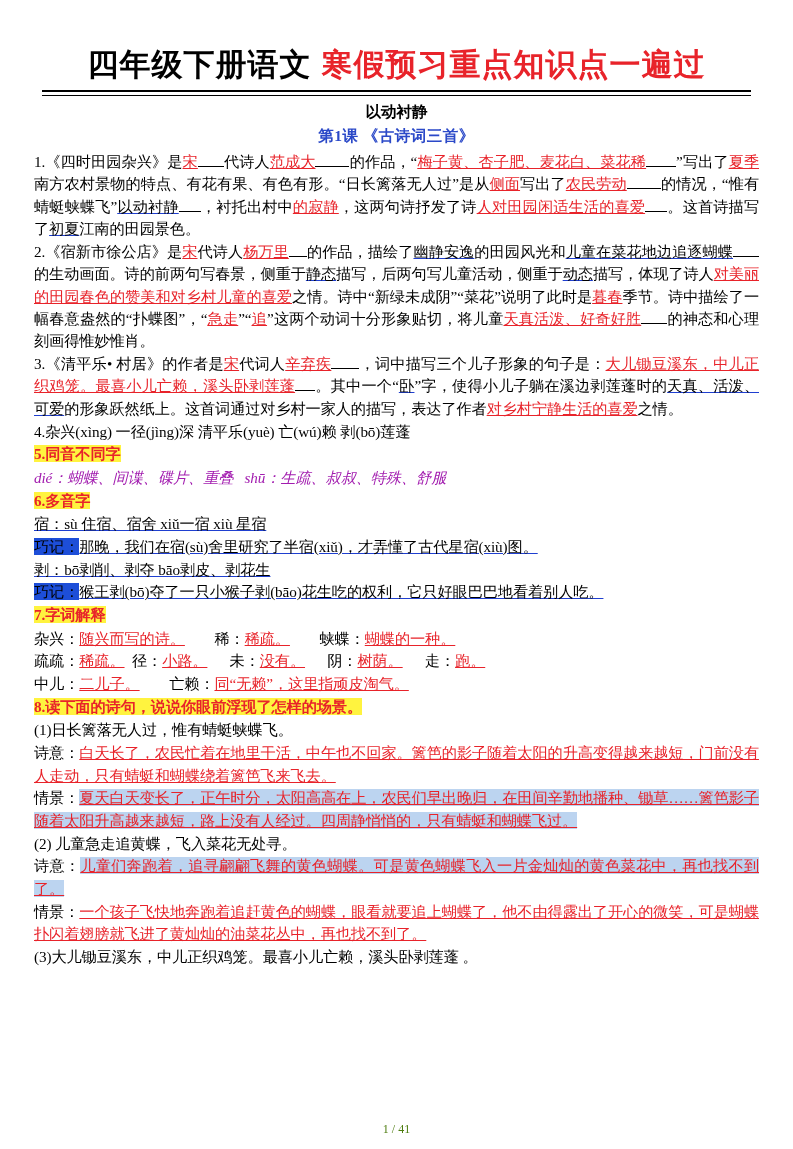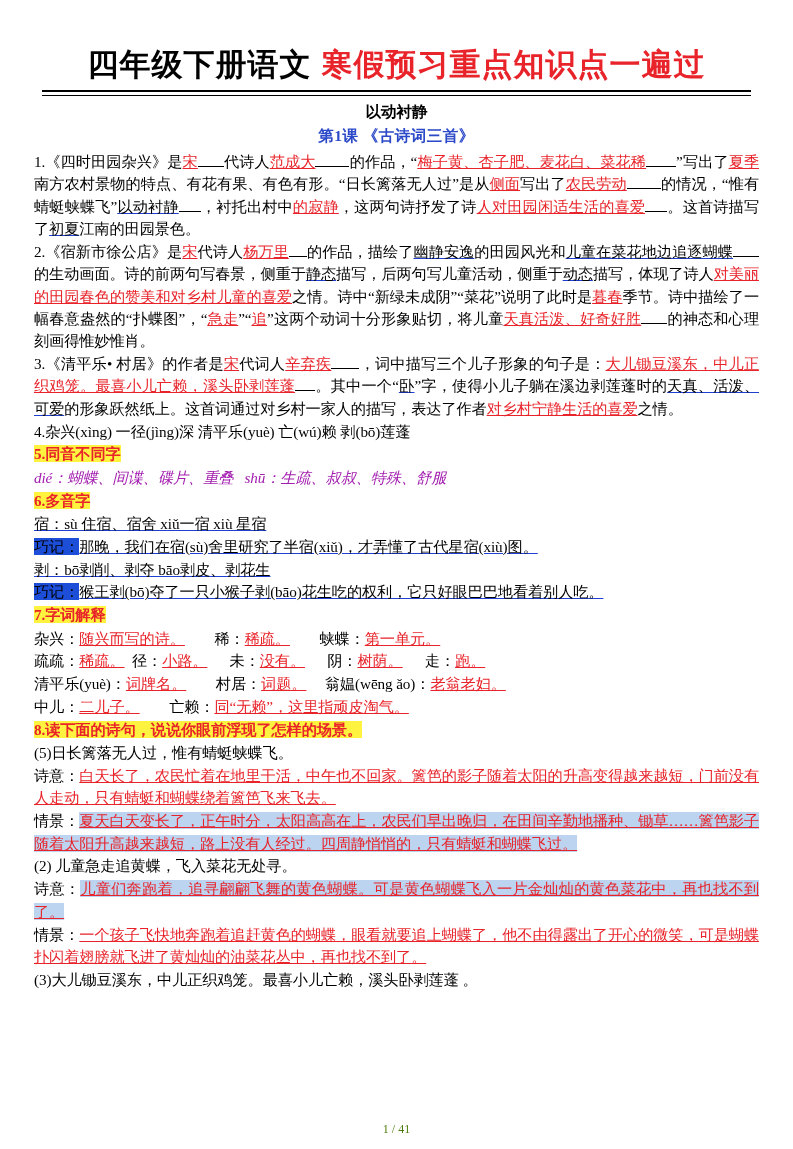--- a/index.html
+++ b/index.html
@@ -147,36 +147,33 @@
     <span class="u-b">剥：bō剥削、剥夺    bāo剥皮、剥花生</span>
   </p>
   <p class="body">
     <span class="hl-p">巧记：</span><span class="u-b">猴王剥(bō)夺了一只小猴子剥(bāo)花生吃的权利，它只好眼巴巴地看着别人吃。</span>
   </p>
 
   <p class="body">
     <span class="head-y">7.字词解释</span>
   </p>
   <p class="body">
-    <span>杂兴：</span><span class="u-r">随兴而写的诗。</span>&nbsp;&nbsp;&nbsp;&nbsp;&nbsp;&nbsp;&nbsp;&nbsp;<span>稀：</span><span class="u-r">稀疏。</span>&nbsp;&nbsp;&nbsp;&nbsp;&nbsp;&nbsp;&nbsp;&nbsp;<span>蛱蝶：</span><span class="u-r">第一单元。</span>
+    <span>杂兴：</span><span class="u-r">随兴而写的诗。</span>&nbsp;&nbsp;&nbsp;&nbsp;&nbsp;&nbsp;&nbsp;&nbsp;<span>稀：</span><span class="u-r">稀疏。</span>&nbsp;&nbsp;&nbsp;&nbsp;&nbsp;&nbsp;&nbsp;&nbsp;<span>蛱蝶：</span><span class="u-r">蝴蝶的一种。</span>
   </p>
   <p class="body">
     <span>疏疏：</span><span class="u-r">稀疏。</span>&nbsp;&nbsp;<span>径：</span><span class="u-r">小路。</span>&nbsp;&nbsp;&nbsp;&nbsp;&nbsp;&nbsp;<span>未：</span><span class="u-r">没有。</span>&nbsp;&nbsp;&nbsp;&nbsp;&nbsp;&nbsp;<span>阴：</span><span class="u-r">树荫。</span>&nbsp;&nbsp;&nbsp;&nbsp;&nbsp;&nbsp;<span>走：</span><span class="u-r">跑。</span>
-  </p>
-  <p class="body">
-    <span>清平乐(yuè)：</span><span class="u-r">词牌名。</span>&nbsp;&nbsp;&nbsp;&nbsp;&nbsp;&nbsp;&nbsp;&nbsp;<span>村居：</span><span class="u-r">词题。</span>&nbsp;&nbsp;&nbsp;&nbsp;&nbsp;<span>翁媪(wēng ǎo)：</span><span class="u-r">老翁老妇。</span>
   </p>
   <p class="body">
     <span>中儿：</span><span class="u-r">二儿子。</span>&nbsp;&nbsp;&nbsp;&nbsp;&nbsp;&nbsp;&nbsp;&nbsp;<span>亡赖：</span><span class="u-r">同“无赖”，这里指顽皮淘气。</span>
   </p>
 
   <p class="body">
     <span class="head-y">8.读下面的诗句，说说你眼前浮现了怎样的场景。</span>
   </p>
-  <p class="body">(5)日长篱落无人过，惟有蜻蜓蛱蝶飞。</p>
+  <p class="body">(1)日长篱落无人过，惟有蜻蜓蛱蝶飞。</p>
   <p class="body">
     <span>诗意：</span><span class="u-r">白天长了，农民忙着在地里干活，中午也不回家。篱笆的影子随着太阳的升高变得越来越短，门前没有人走动，只有蜻蜓和蝴蝶绕着篱笆飞来飞去。</span>
   </p>
   <p class="body">
     <span>情景：</span><span class="u-r hl-b">夏天白天变长了，正午时分，太阳高高在上，农民们早出晚归，在田间辛勤地播种、锄草……篱笆影子随着太阳升高越来越短，路上没有人经过。四周静悄悄的，只有蜻蜓和蝴蝶飞过。</span>
   </p>
   <p class="body">(2) 儿童急走追黄蝶，飞入菜花无处寻。</p>
   <p class="body">
     <span>诗意：</span><span class="u-r hl-b">儿童们奔跑着，追寻翩翩飞舞的黄色蝴蝶。可是黄色蝴蝶飞入一片金灿灿的黄色菜花中，再也找不到了。</span>
   </p>

